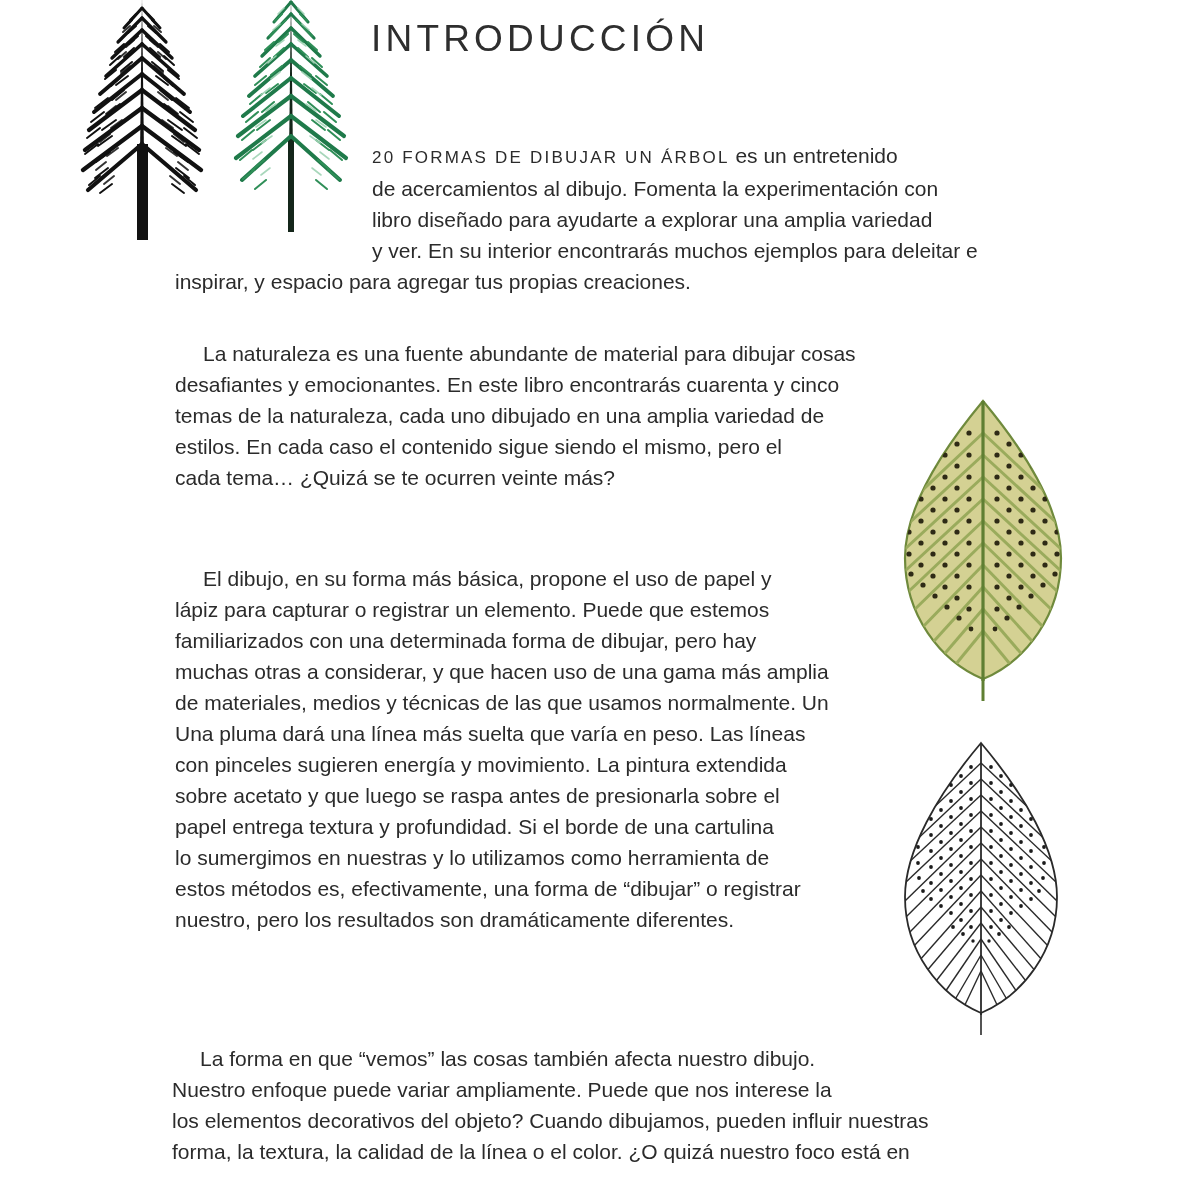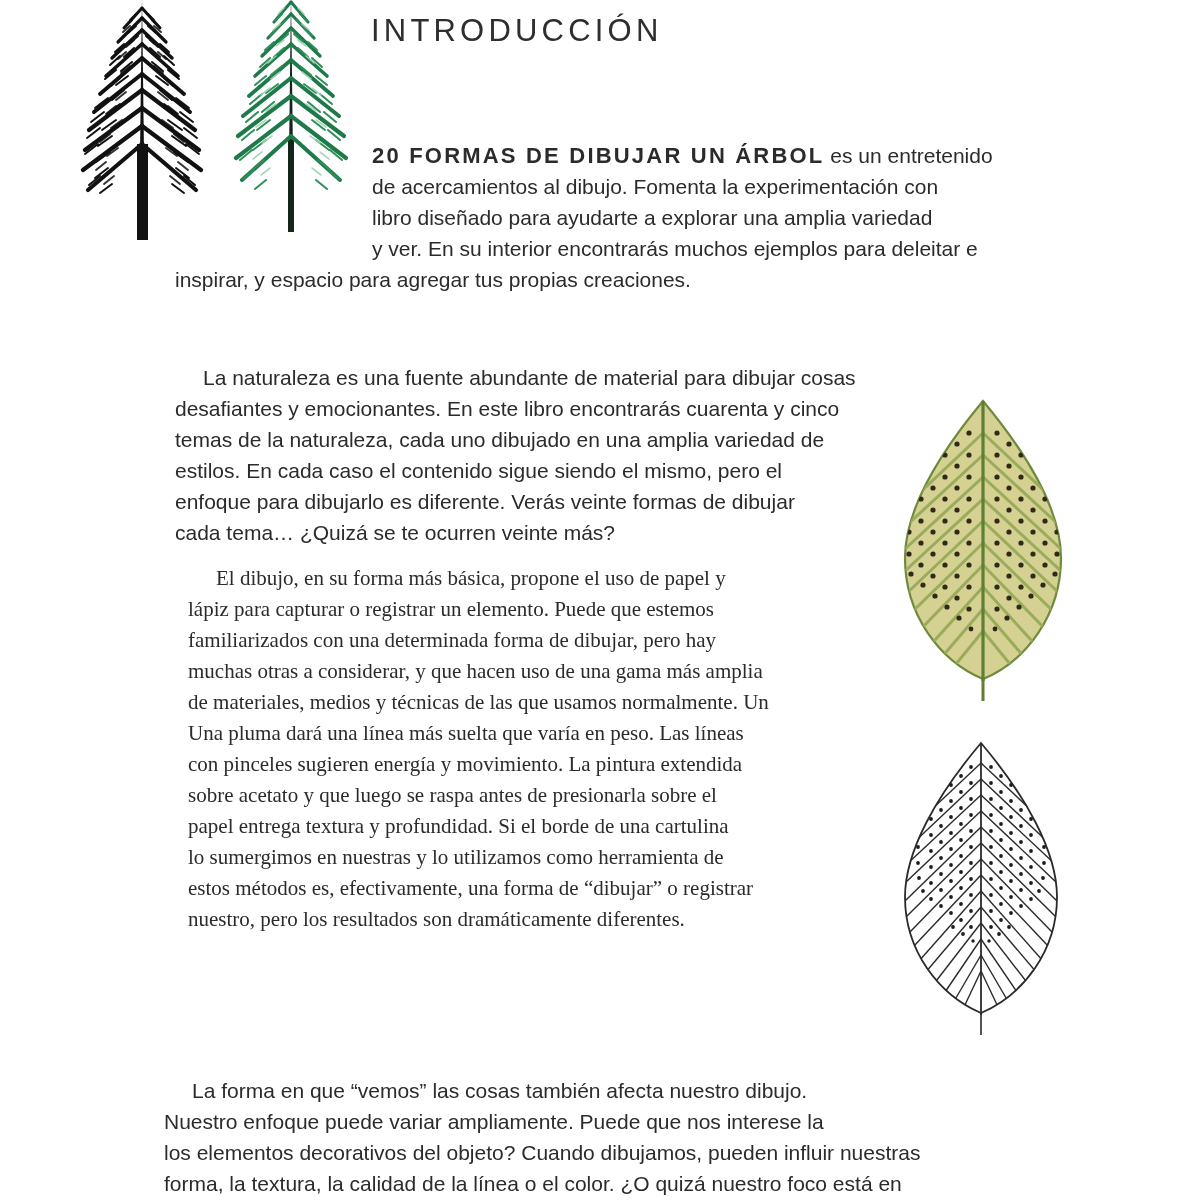--- a/index.html
+++ b/index.html
@@ -20,22 +20,22 @@
   .page {
     position: absolute;
     inset: 0;
     background: #ffffff;
   }
 
   
   .page-title {
     position: absolute;
     left: 371px;
-    top: 12px;
-    font-size: 31px;
+    top: 20px;
+    font-size: 37px;
     line-height: 38px;
     letter-spacing: 4.2px;
     font-weight: 300;
     color: #2e2e2e;
     white-space: nowrap;
     font-family: "Liberation Sans", "DejaVu Sans", sans-serif;
   }
 
   
   .illus {
@@ -57,29 +57,29 @@
     -webkit-font-smoothing: antialiased;
   }
   .para .ln { display: block; white-space: nowrap; }
 
   
   #para-lead { left: 175px; top: 140px; width: 900px; }
   #para-lead .ln { padding-left: 197px; }
   #para-lead .ln.flush { padding-left: 0; }
 
   .lead-caps {
-    font-size: 22px;
+    font-size: 17px;
     letter-spacing: 2.2px;
-    font-weight: 700;
+    font-weight: 400;
     color: #2b2b2b;
   }
 
-  #para-2 { left: 175px; top: 362px; }
-  #para-3 { left: 188px; top: 563px; font-family: Liberation Serif, serif; }
-  #para-4 { left: 164px; top: 1043px; margin-top: 32px; }
+  #para-2 { left: 175px; top: 338px; }
+  #para-3 { left: 175px; top: 563px; }
+  #para-4 { left: 172px; top: 1043px; }
   .indent-first { padding-left: 28px; }
 </style>
 </head>
 <body>
 
 <div class="page">
 
   <div class="page-title">INTRODUCCIÓN</div>
 
   <div class="illus tree-black">
@@ -522,21 +522,20 @@
     <span class="ln">libro diseñado para ayudarte a explorar una amplia variedad</span>
     <span class="ln">y ver. En su interior encontrarás muchos ejemplos para deleitar e</span>
     <span class="ln flush">inspirar, y espacio para agregar tus propias creaciones.</span>
   </div>
 
   <div class="para" id="para-2">
     <span class="ln indent-first">La naturaleza es una fuente abundante de material para dibujar cosas</span>
     <span class="ln">desafiantes y emocionantes. En este libro encontrarás cuarenta y cinco</span>
     <span class="ln">temas de la naturaleza, cada uno dibujado en una amplia variedad de</span>
     <span class="ln">estilos. En cada caso el contenido sigue siendo el mismo, pero el</span>
-    <span class="ln">enfoque para dibujarlo es diferente. Verás veinte formas de dibujar</span>
     <span class="ln">cada tema… ¿Quizá se te ocurren veinte más?</span>
   </div>
 
   <div class="para" id="para-3">
     <span class="ln indent-first">El dibujo, en su forma más básica, propone el uso de papel y</span>
     <span class="ln">lápiz para capturar o registrar un elemento. Puede que estemos</span>
     <span class="ln">familiarizados con una determinada forma de dibujar, pero hay</span>
     <span class="ln">muchas otras a considerar, y que hacen uso de una gama más amplia</span>
     <span class="ln">de materiales, medios y técnicas de las que usamos normalmente. Un</span>
     <span class="ln">Una pluma dará una línea más suelta que varía en peso. Las líneas</span>

